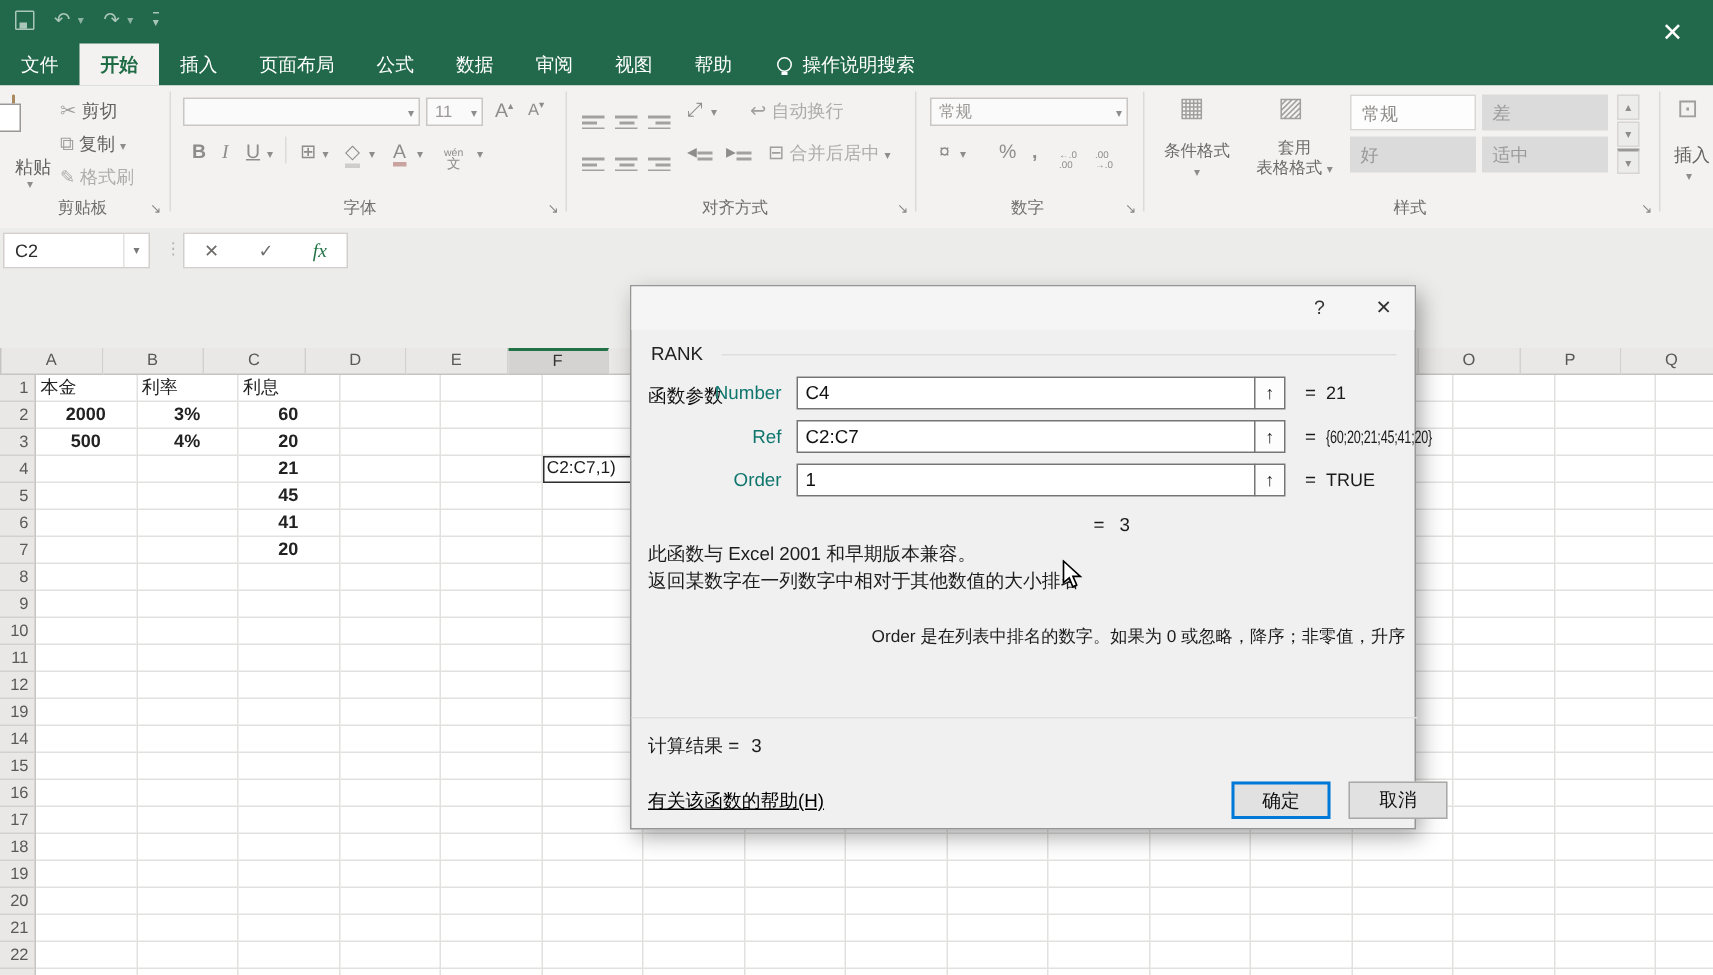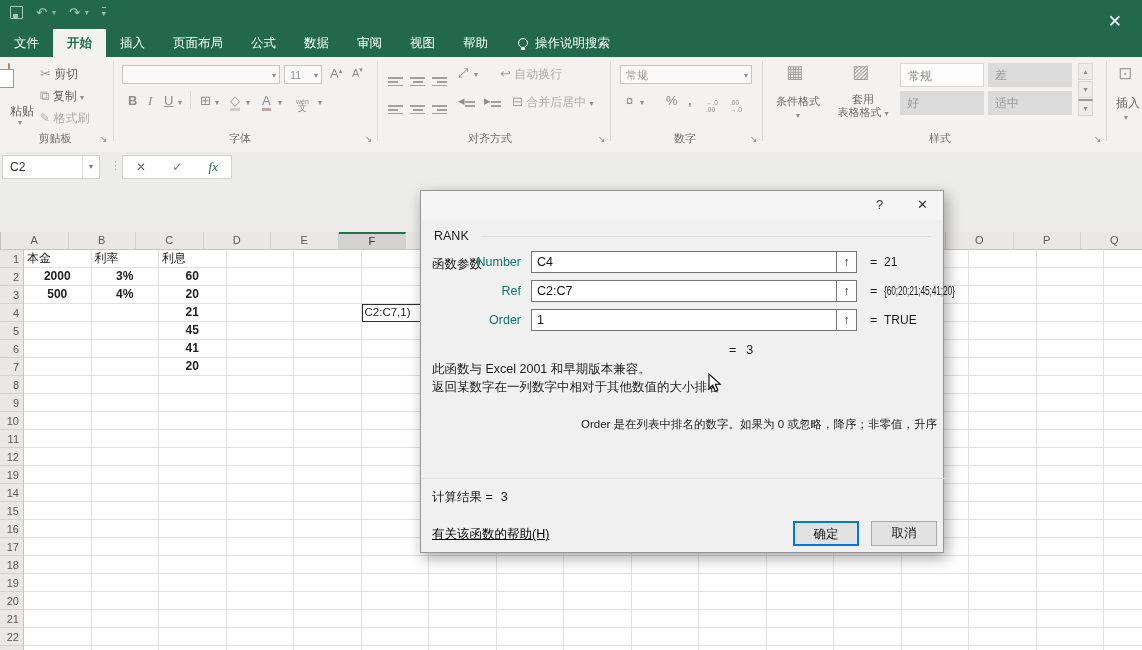--- a/index.html
+++ b/index.html
@@ -86,21 +86,21 @@
   .val.squeeze{transform:scaleX(.70);transform-origin:0 50%;letter-spacing:-.2px;}
   .dlg-eqresult{position:absolute;left:308px;top:152px;font-size:12.5px;}
   .dlg-eqresult span{margin-right:10px;}
   .dlg-note1{position:absolute;left:11px;top:170px;font-size:12.5px;color:#1c1c1c;}
   .dlg-note2{position:absolute;left:11px;top:188px;font-size:12.5px;color:#1c1c1c;}
   .dlg-arghelp{position:absolute;left:160px;top:226px;width:360px;font-size:11.5px;color:#1c1c1c;white-space:nowrap;}
   .dlg-sep{position:absolute;left:0px;top:287px;width:524px;height:1px;background:#e3e1df;}
   .dlg-result{position:absolute;left:11px;top:298px;font-size:12.5px;color:#1c1c1c;}
   .dlg-result b{font-weight:normal;margin-left:8px;}
   .dlg-link{position:absolute;left:11px;top:335px;font-size:12.5px;color:#000000;text-decoration:underline;}
-  .btn{position:absolute;top:330px;width:66px;height:25px;background:#e1e1e1;font-size:12.5px;color:#111;text-align:center;line-height:23px;box-sizing:border-box;}
+  .btn{position:absolute;top:330px;width:66px;height:25px;background:#e1e1e1;font-size:12.5px;color:#111;text-align:center;line-height:23px;box-sizing:border-box;margin-left:28px;}
   .btn.ok{left:372px;border:2px solid #0078d7;}
   .btn.cancel{left:450px;border:1px solid #aaa9a8;}
   
   .cursor{position:absolute;left:708px;top:373px;z-index:30;}
 </style>
 </head>
 <body>
 
 <div class="page">
 

